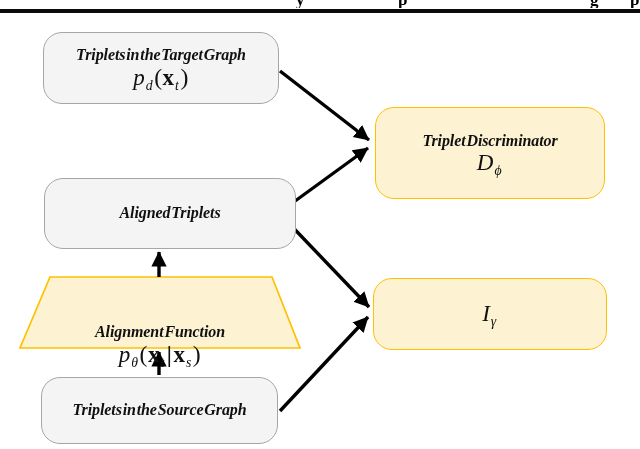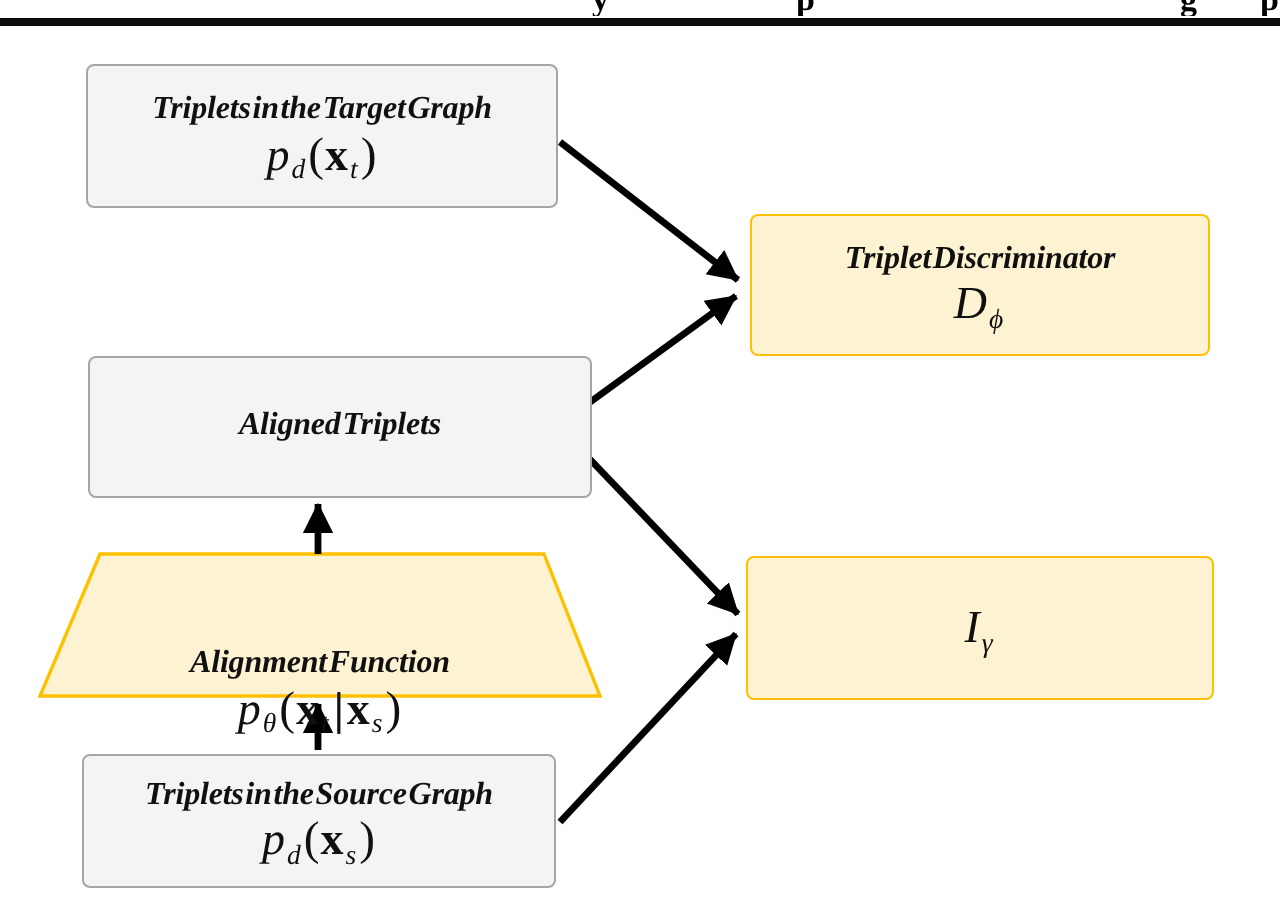--- a/index.html
+++ b/index.html
@@ -20,40 +20,40 @@
   .header-clip span{position:absolute;top:-10px;font-size:17px;font-weight:700;color:#000;}
   .hf0{left:296px}.hf1{left:398px}.hf2{left:590px}.hf3{left:630px}
   .header-rule{position:absolute;top:9px;left:0;width:640px;height:4px;background:#0b0b0b;}
   
   svg.edges{position:absolute;left:0;top:0;width:640px;height:449px;}
   svg.edges line{stroke:var(--arrow);stroke-width:3.4px;}
   svg.edges polygon{fill:var(--node-yellow-fill);stroke:var(--node-yellow-border);stroke-width:1.7px;}
   svg.edges marker path{fill:var(--arrow);}
   
   .node{
-    position:absolute;border-radius:4px;box-sizing:border-box;
+    position:absolute;border-radius:19px;box-sizing:border-box;
     display:flex;flex-direction:column;align-items:center;justify-content:center;
     gap:1px;padding:2px 16px;
   }
   .node.gray{background:var(--node-gray-fill);border:1.5px solid var(--node-gray-border);}
   .node.yellow{background:var(--node-yellow-fill);border:1.6px solid var(--node-yellow-border);}
   .node.ghost{background:transparent;border:none;margin-top:32px;}
   .node-title{
     font-size:16px;font-weight:700;font-style:italic;color:var(--ink);
     word-spacing:-3px;letter-spacing:-0.1px;line-height:1.15;white-space:nowrap;
   }
   .formula{font-size:23px;color:var(--ink);line-height:1.02;white-space:nowrap;letter-spacing:0.5px;}
   .formula .f-it{font-style:italic;}
   .formula .f-sub{font-style:italic;font-size:60%;position:relative;top:0.33em;margin-left:0.5px;margin-right:1px;}
   .formula .f-b{font-weight:700;}
   .formula .f-par{font-size:103%;}
   .formula .f-bar{font-weight:700;margin:0 1px;}
   
   .n-target{left:43px;top:32px;width:236px;height:72px;}
-  .n-disc{left:375px;top:107px;width:230px;height:71px;justify-content:center;}
+  .n-disc{left:375px;top:107px;width:230px;height:92px;justify-content:center;}
   .n-aligned{left:44px;top:178px;width:252px;height:71px;}
   .n-align{left:30px;top:281px;width:260px;height:64px;}
   .n-source{left:41px;top:377px;width:237px;height:67px;}
   .n-mi{left:373px;top:278px;width:234px;height:72px;}
 </style>
 </head>
 <body>
 
 <div class="page">
 
@@ -94,20 +94,19 @@
     <div class="node-title">Aligned Triplets</div>
   </div>
 
   <div class="node ghost n-align">
     <div class="node-title">Alignment Function</div>
     <div class="formula"><span class="f-it">p</span><span class="f-sub">θ</span><span class="f-par">(</span><span class="f-b">x</span><span class="f-sub">t</span><span class="f-bar">|</span><span class="f-b">x</span><span class="f-sub">s</span><span class="f-par">)</span></div>
   </div>
 
   <div class="node gray n-source">
     <div class="node-title">Triplets in the Source Graph</div>
-    <div class="formula"><span class="f-it">p</span><span class="f-sub">d</span><span class="f-par">(</span><span class="f-b">x</span><span class="f-sub">s</span><span class="f-par">)</span></div>
   </div>
 
   <div class="node yellow n-mi">
     <div class="formula"><span class="f-it">I</span><span class="f-sub">γ</span></div>
   </div>
 
 </div>
 
 </body></html>

